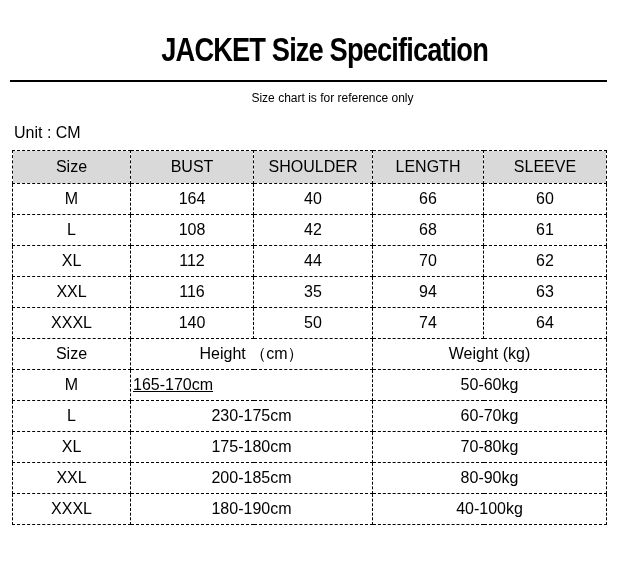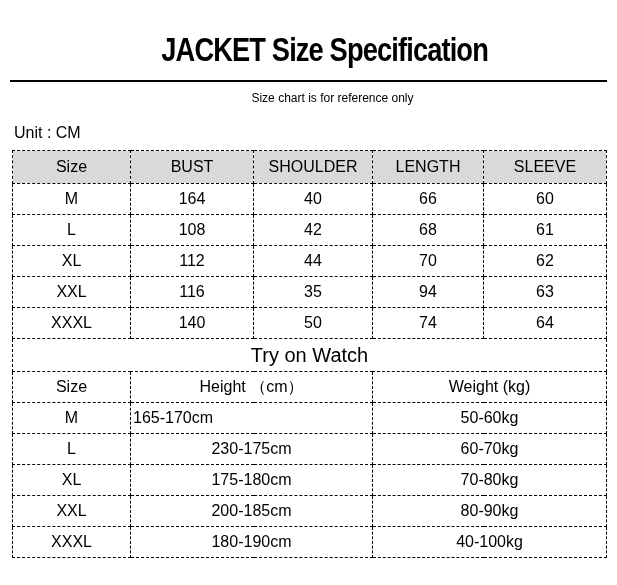--- a/index.html
+++ b/index.html
@@ -62,20 +62,21 @@
   }
   tr.data-row td { height: 30px; }
   tr.section-row td {
     height: 32px;
     font-size: 20px;
   }
   tr.sub-head-row td { height: 30px; }
   td.align-left {
     text-align: left;
     padding-left: 2px;
+    text-decoration: underline;
   }
 </style>
 </head>
 <body>
 
 <div class="title-wrap">
   <span class="page-title">JACKET Size Specification</span>
 </div>
 
 <hr class="title-rule">
@@ -128,23 +129,20 @@
         <td>94</td>
         <td>63</td>
       </tr>
       <tr class="data-row">
         <td>XXXL</td>
         <td>140</td>
         <td>50</td>
         <td>74</td>
         <td>64</td>
       </tr>
-      <tr class="section-row">
-        <td colspan="5">Try on Watch</td>
-      </tr>
       <tr class="sub-head-row">
         <td>Size</td>
         <td colspan="2">Height （cm）</td>
         <td colspan="2">Weight (kg)</td>
       </tr>
       <tr class="data-row">
         <td>M</td>
         <td colspan="2" class="align-left">165-170cm</td>
         <td colspan="2">50-60kg</td>
       </tr>

